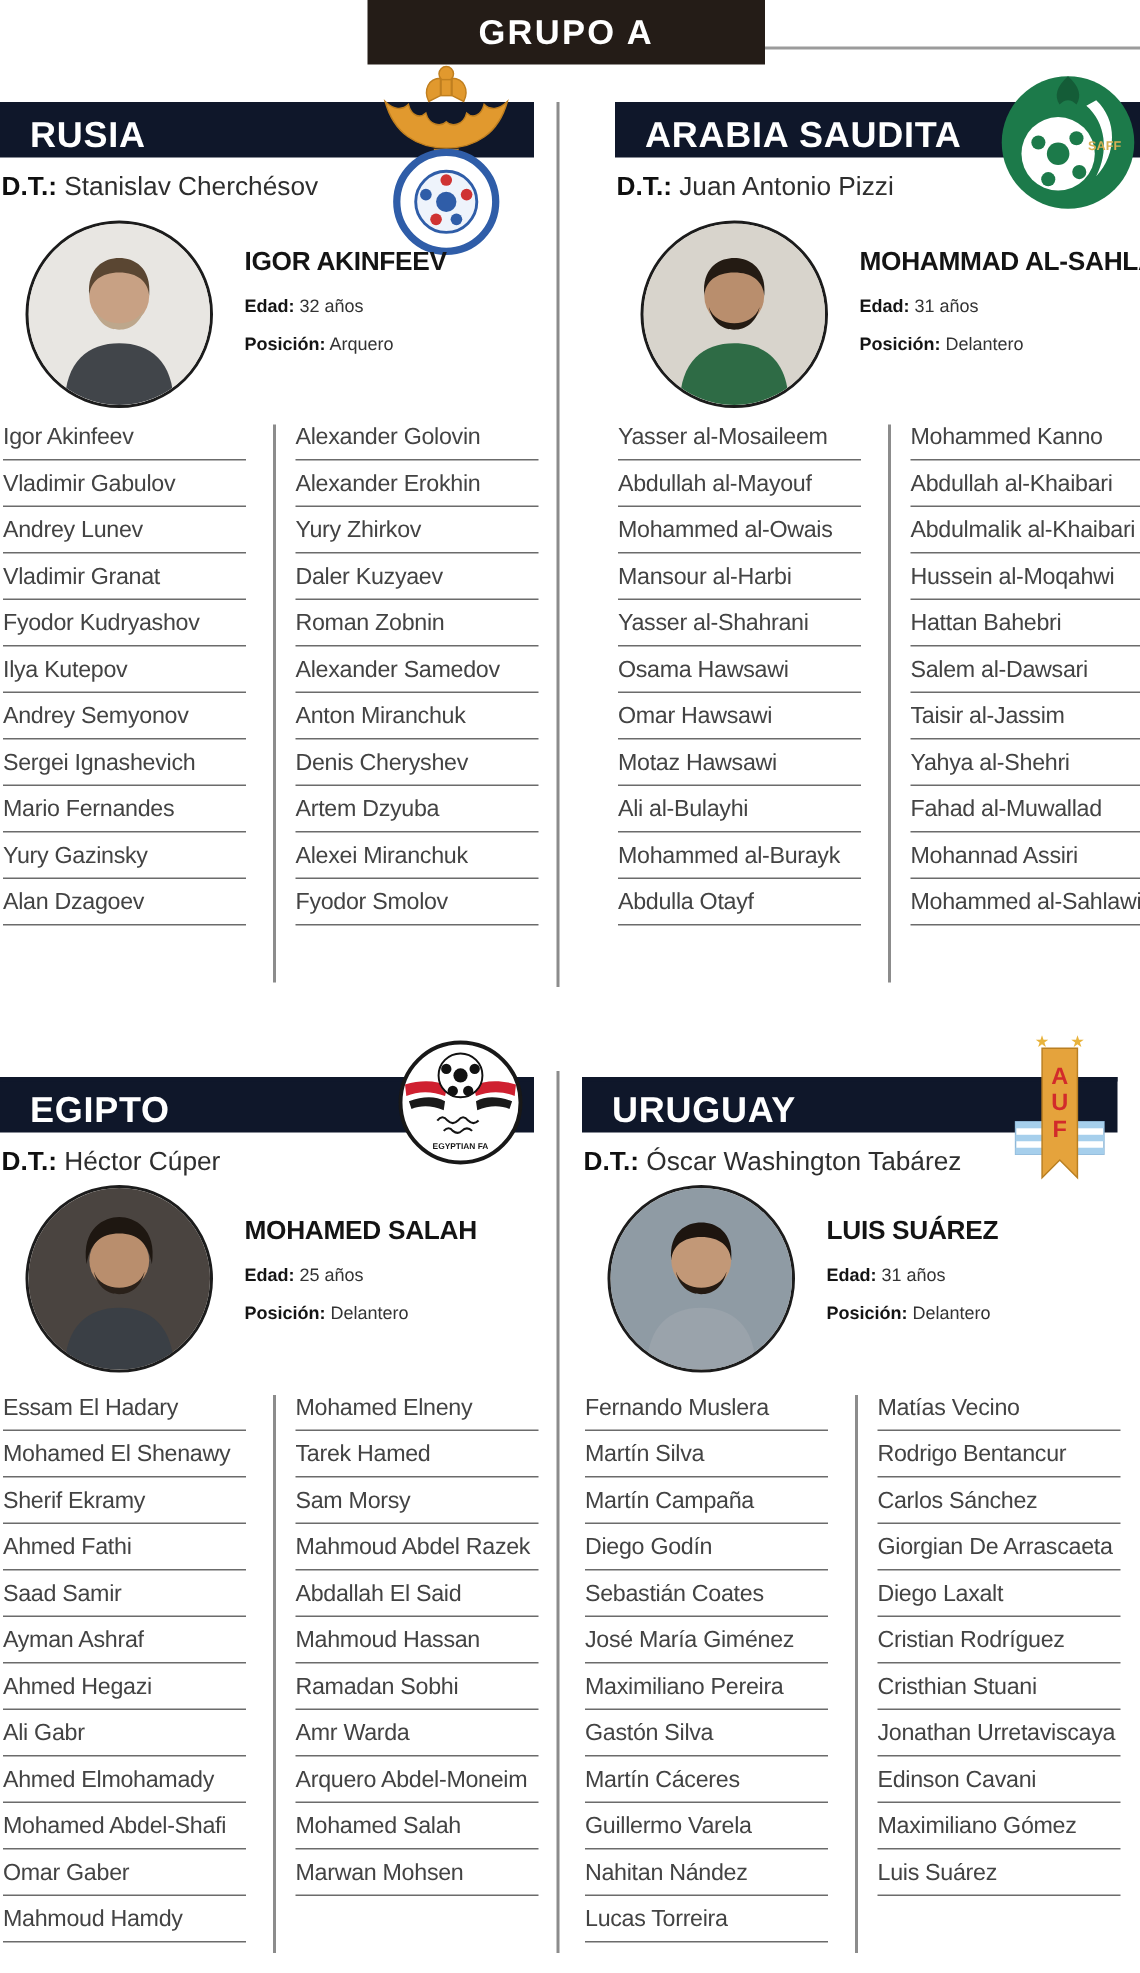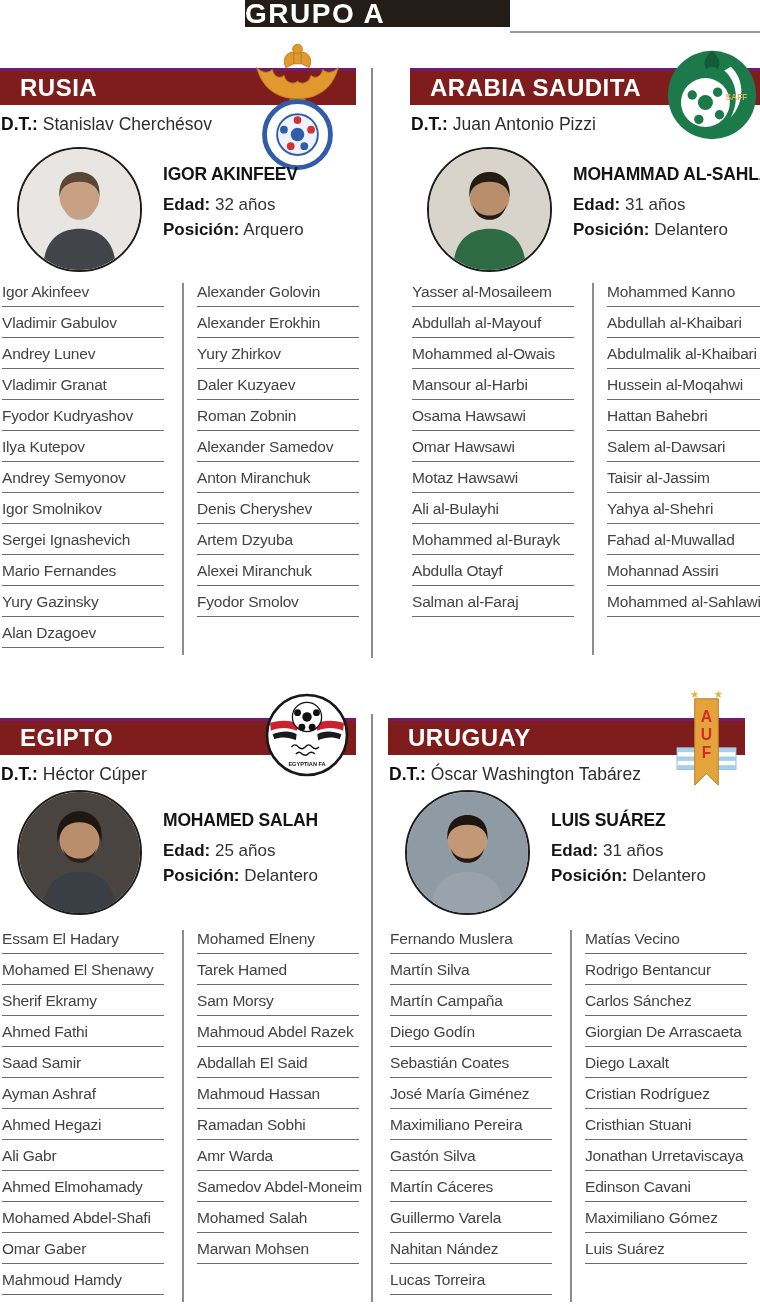--- a/index.html
+++ b/index.html
@@ -3,55 +3,55 @@
 <meta charset="utf-8">
 <style>
   html,body{margin:0;padding:0;}
   body{
     width:760px;height:1315px;position:relative;background:#ffffff;
     font-family:"Liberation Sans", sans-serif;overflow:hidden;
     -webkit-font-smoothing:antialiased;
   }
   
   .title-bar{
-    position:absolute;left:245px;top:0;width:265px;height:27px;
-    background:#241c17;color:#fff;display:flex;align-items:center;
-    font-weight:bold;font-size:28px;letter-spacing:1.5px;
+    position:absolute;left:245px;top:0;width:265px;height:43px;
+    background:#241c17;color:#fff;display:flex;align-items:center;justify-content:center;
+    font-weight:bold;font-size:23px;letter-spacing:1.5px;
   }
   .title-rule{position:absolute;left:510px;top:31px;width:250px;height:2px;background:#9b9b9b;}
 
   
   .quad{position:absolute;width:372px;height:600px;}
   .q-tl{left:0;top:68px;}
   .q-tr{left:410px;top:68px;}
   .q-bl{left:0;top:718px;}
   .q-br{left:388px;top:718px;}
 
   .team-bar{
-    position:absolute;top:0;left:0;width:356px;height:37px;background:#7f1d1d;
-    border-top:3px solid #701a75;box-sizing:border-box;
-    display:flex;align-items:center;padding-left:20px;
+    position:absolute;top:0;left:0;width:356px;height:37px;background:#0f172a;
+    border-top:3px solid #0f172a;box-sizing:border-box;
+    display:flex;align-items:flex-end;padding-left:20px;
   }
   .q-tr .team-bar,.q-br .team-bar{width:357px;}
   .team-name{color:#fff;font-weight:bold;font-size:24px;letter-spacing:.5px;white-space:nowrap;}
 
   .dt{position:absolute;top:46px;left:1px;font-size:17.5px;color:#2e2e2e;white-space:nowrap;}
   .dt b{color:#0f0f0f;}
 
   .star-photo{
     position:absolute;left:17px;top:79px;width:125px;height:125px;border-radius:50%;
     border:2px solid #1c1c1c;overflow:hidden;background:#e8e6e2;box-sizing:border-box;
   }
   .q-bl .star-photo,.q-br .star-photo{top:72px;}
   .star-photo svg{display:block;width:100%;height:100%;}
 
   .star-info{position:absolute;left:163px;top:96px;}
   .q-bl .star-info,.q-br .star-info{top:92px;}
   .star-name{font-size:17.5px;font-weight:bold;color:#141414;letter-spacing:-.2px;margin-bottom:7px;white-space:nowrap;}
-  .star-line{font-size:17px;color:#333;line-height:25px;white-space:nowrap;}
+  .star-line{font-size:12px;color:#333;line-height:25px;white-space:nowrap;}
   .star-line b{color:#141414;}
 
   .roster{position:absolute;margin:0;padding:0;list-style:none;top:215px;width:162px;}
   .q-bl .roster,.q-br .roster{top:212px;}
   .col1{left:2px;}
   .col2{left:197px;}
   .roster-item{position:relative;height:31px;}
   .roster-item span{font-size:15.5px;color:#434343;letter-spacing:-.2px;white-space:nowrap;}
   .roster-item::after{content:"";position:absolute;left:0;right:0;top:23px;border-top:1.5px solid #6b6b6b;}
 
@@ -130,21 +130,20 @@
     <div class="star-line"><b>Posición:</b> <span>Arquero</span></div>
   </div>
   <ul class="roster col1">
       <li class="roster-item"><span>Igor Akinfeev</span></li>
       <li class="roster-item"><span>Vladimir Gabulov</span></li>
       <li class="roster-item"><span>Andrey Lunev</span></li>
       <li class="roster-item"><span>Vladimir Granat</span></li>
       <li class="roster-item"><span>Fyodor Kudryashov</span></li>
       <li class="roster-item"><span>Ilya Kutepov</span></li>
       <li class="roster-item"><span>Andrey Semyonov</span></li>
-      <li class="roster-item"><span>Igor Smolnikov</span></li>
       <li class="roster-item"><span>Sergei Ignashevich</span></li>
       <li class="roster-item"><span>Mario Fernandes</span></li>
       <li class="roster-item"><span>Yury Gazinsky</span></li>
       <li class="roster-item"><span>Alan Dzagoev</span></li>
     </ul>
   <div class="col-divider"></div>
   <ul class="roster col2">
       <li class="roster-item"><span>Alexander Golovin</span></li>
       <li class="roster-item"><span>Alexander Erokhin</span></li>
       <li class="roster-item"><span>Yury Zhirkov</span></li>
@@ -193,27 +192,27 @@
   <div class="star-info">
     <div class="star-name">MOHAMMAD AL-SAHLAWI</div>
     <div class="star-line"><b>Edad:</b> <span>31 años</span></div>
     <div class="star-line"><b>Posición:</b> <span>Delantero</span></div>
   </div>
   <ul class="roster col1">
       <li class="roster-item"><span>Yasser al-Mosaileem</span></li>
       <li class="roster-item"><span>Abdullah al-Mayouf</span></li>
       <li class="roster-item"><span>Mohammed al-Owais</span></li>
       <li class="roster-item"><span>Mansour al-Harbi</span></li>
+      <li class="roster-item"><span>Yasser al-Shahrani</span></li>
       <li class="roster-item"><span>Osama Hawsawi</span></li>
       <li class="roster-item"><span>Omar Hawsawi</span></li>
       <li class="roster-item"><span>Motaz Hawsawi</span></li>
       <li class="roster-item"><span>Ali al-Bulayhi</span></li>
       <li class="roster-item"><span>Mohammed al-Burayk</span></li>
       <li class="roster-item"><span>Abdulla Otayf</span></li>
-      <li class="roster-item"><span>Salman al-Faraj</span></li>
     </ul>
   <div class="col-divider"></div>
   <ul class="roster col2">
       <li class="roster-item"><span>Mohammed Kanno</span></li>
       <li class="roster-item"><span>Abdullah al-Khaibari</span></li>
       <li class="roster-item"><span>Abdulmalik al-Khaibari</span></li>
       <li class="roster-item"><span>Hussein al-Moqahwi</span></li>
       <li class="roster-item"><span>Hattan Bahebri</span></li>
       <li class="roster-item"><span>Salem al-Dawsari</span></li>
       <li class="roster-item"><span>Taisir al-Jassim</span></li>
@@ -281,21 +280,21 @@
   <div class="col-divider"></div>
   <ul class="roster col2">
       <li class="roster-item"><span>Mohamed Elneny</span></li>
       <li class="roster-item"><span>Tarek Hamed</span></li>
       <li class="roster-item"><span>Sam Morsy</span></li>
       <li class="roster-item"><span>Mahmoud Abdel Razek</span></li>
       <li class="roster-item"><span>Abdallah El Said</span></li>
       <li class="roster-item"><span>Mahmoud Hassan</span></li>
       <li class="roster-item"><span>Ramadan Sobhi</span></li>
       <li class="roster-item"><span>Amr Warda</span></li>
-      <li class="roster-item"><span>Samedov Abdel-Moneim</span></li>
+      <li class="roster-item"><span>Arquero Abdel-Moneim</span></li>
       <li class="roster-item"><span>Mohamed Salah</span></li>
       <li class="roster-item"><span>Marwan Mohsen</span></li>
     </ul>
 </section>
 
 <section class="quad q-br">
   <div class="team-bar">
     <span class="team-name">URUGUAY</span>
   </div>
   <div class="logo logo-uruguay">

